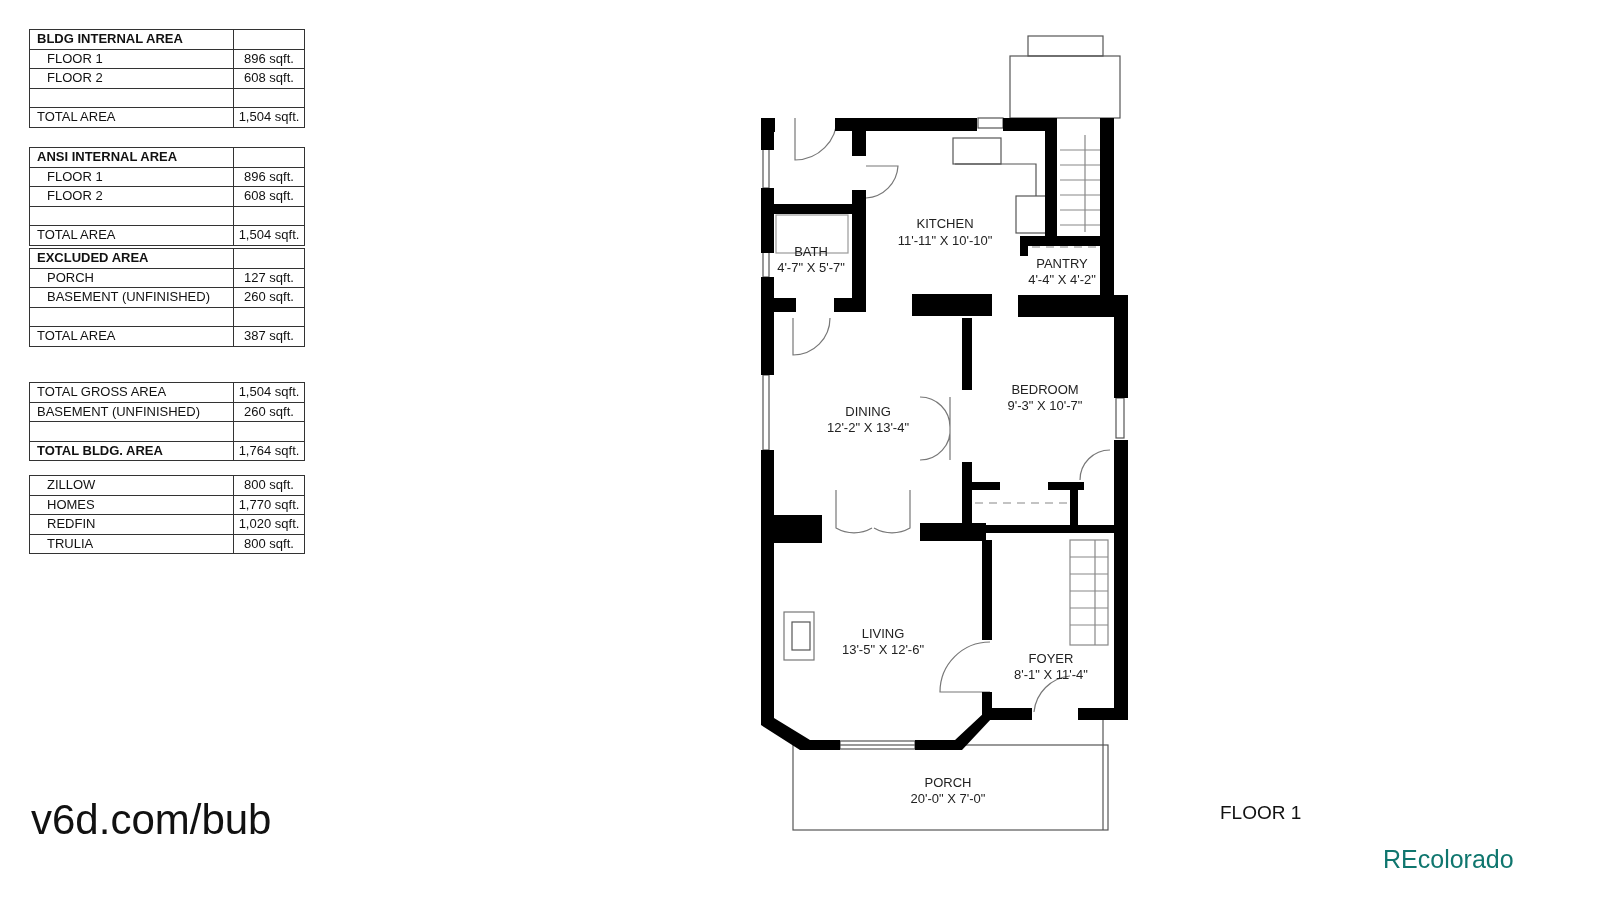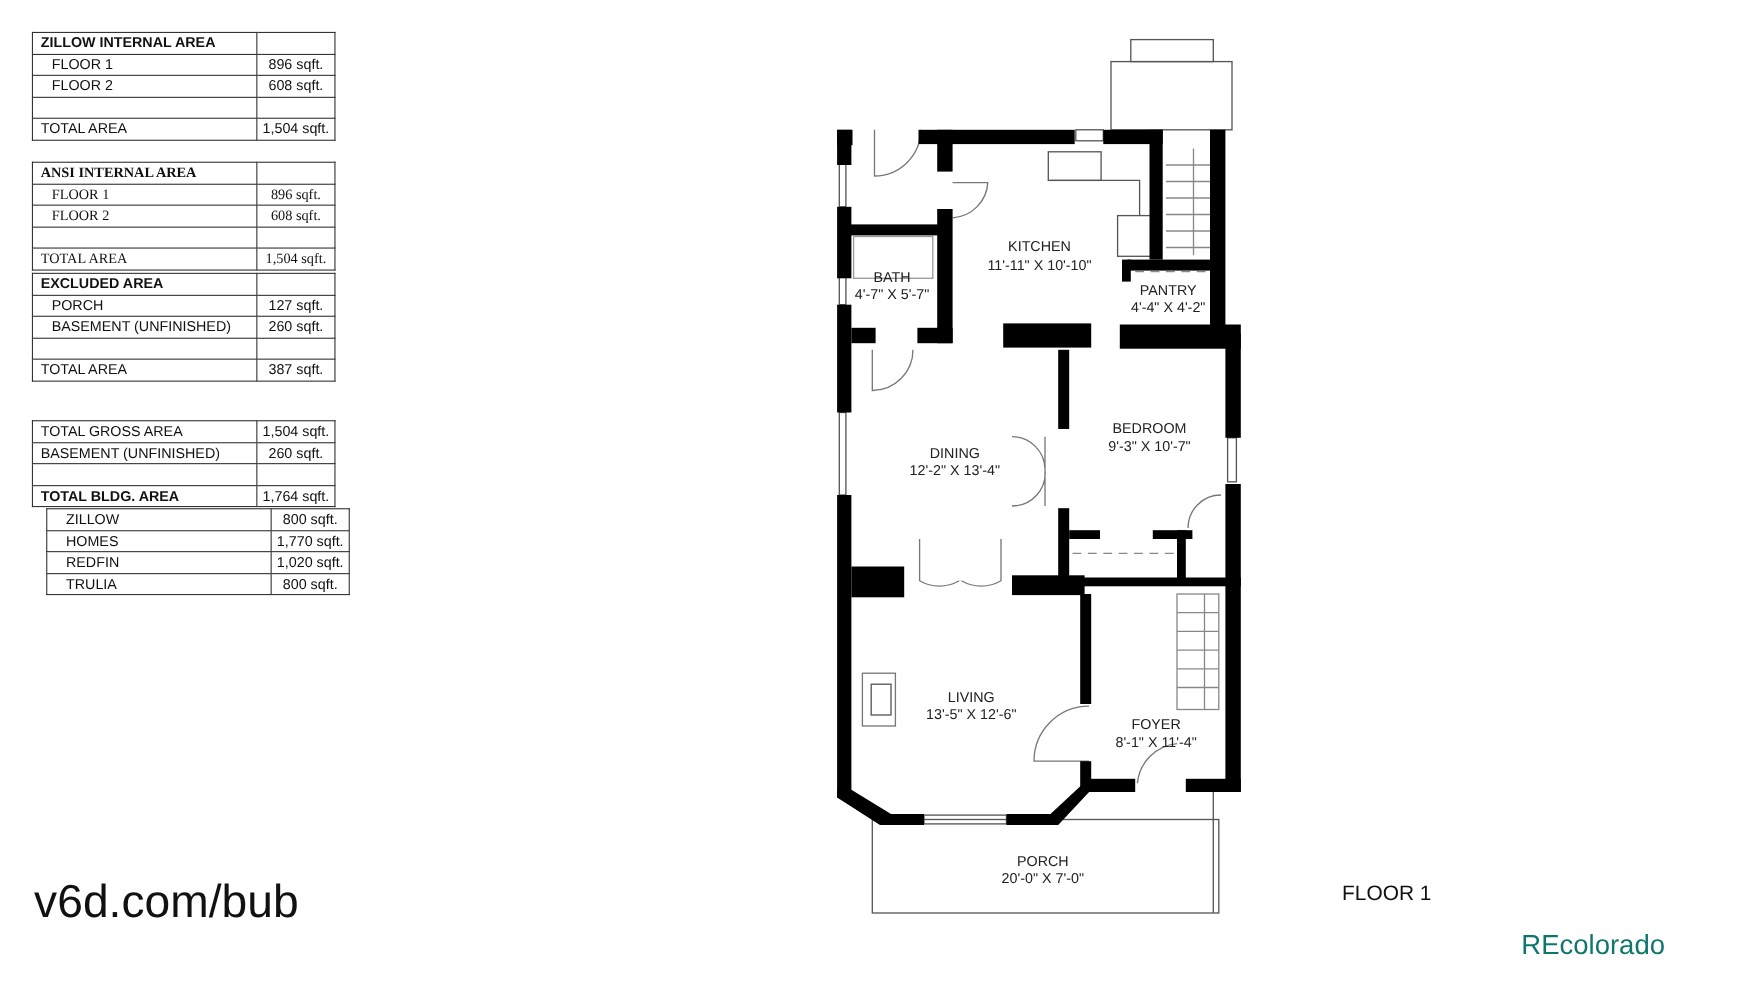--- a/index.html
+++ b/index.html
@@ -2,34 +2,34 @@
 <html><head>
 <meta charset="utf-8">
 <style>
   html, body { margin:0; padding:0; background:#ffffff; }
   body { width:1600px; height:899px; position:relative; overflow:hidden; font-family:"Liberation Sans", sans-serif; color:#111; }
   .area-table { position:absolute; left:29px; border-collapse:collapse; width:276px; font-size:13px; }
   .area-table td { border:1px solid #333; height:18.5px; padding:0 0 0 7px; line-height:18px; }
   .area-table td.val { width:70px; text-align:center; padding:0; }
   .area-table td.indent { padding-left:17px; }
   .area-table td.bold { font-weight:bold; }
-  #t1 { top:29px; } #t2 { top:147px;font-family:Liberation Serif, serif; } #t3 { top:248px; } #t4 { top:382px; } #t5 { top:462px;margin-left:13px; }
+  #t1 { top:29px; } #t2 { top:147px; } #t3 { top:248px; } #t4 { top:382px; } #t5 { top:475px; }
   .watermark-url { position:absolute; left:31px; top:796px; font-size:42px; color:#111;text-align:center; }
   .floor-label { position:absolute; left:1220px; top:802px; font-size:19px; color:#111; }
   .brand { position:absolute; left:1383px; top:845px; font-size:25px; color:#0f766e; }
   svg.plan { position:absolute; left:0; top:0; }
   .room-name { font-size:13px; fill:#222; text-anchor:middle; font-family:"Liberation Sans", sans-serif; }
 </style>
 </head>
 <body>
 
 <table class="area-table" id="t1">
     <tbody>
       <tr>
-        <td class="bold">ZILLOW INTERNAL AREA</td>
+        <td class="bold">BLDG INTERNAL AREA</td>
         <td class="val"></td>
       </tr>
       <tr>
         <td class="indent">FLOOR 1</td>
         <td class="val">896 sqft.</td>
       </tr>
       <tr>
         <td class="indent">FLOOR 2</td>
         <td class="val">608 sqft.</td>
       </tr>

